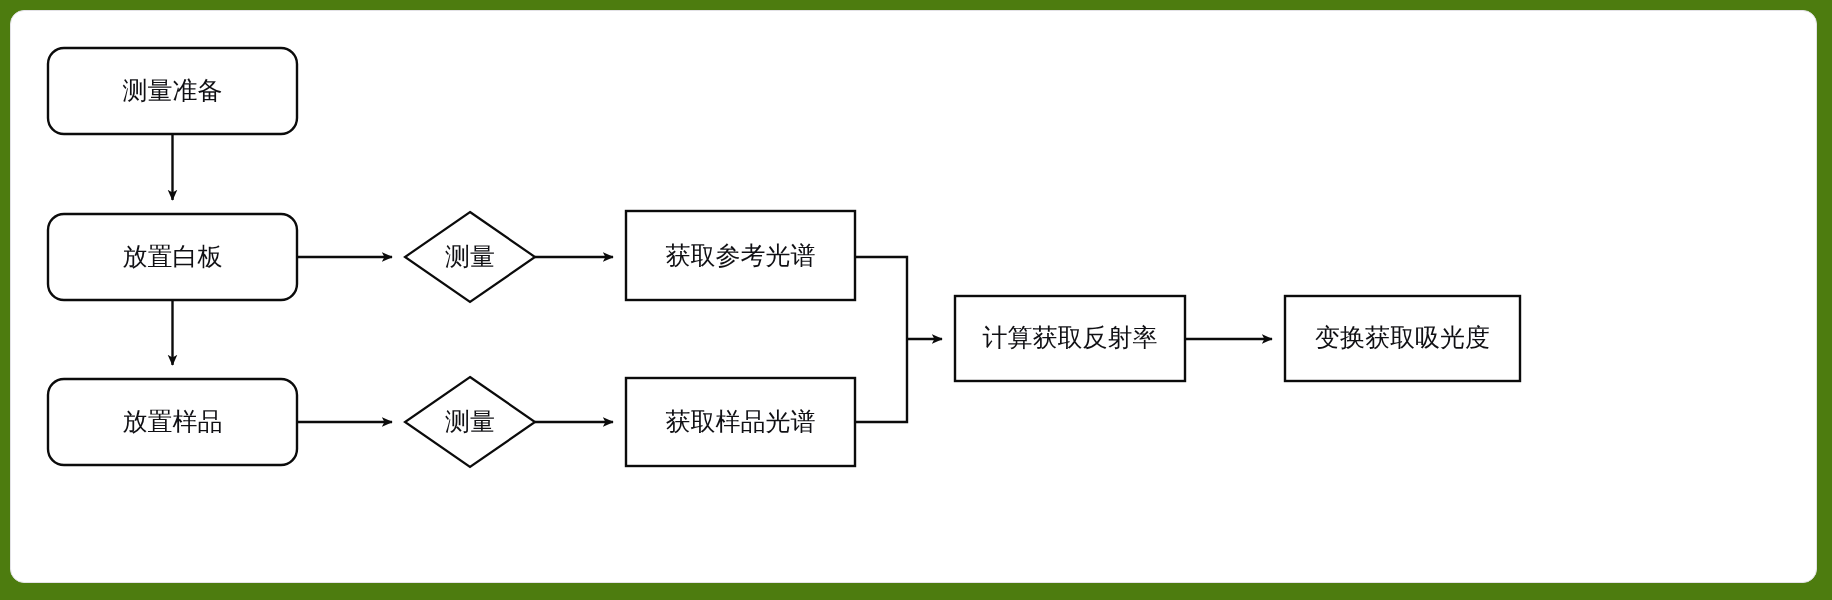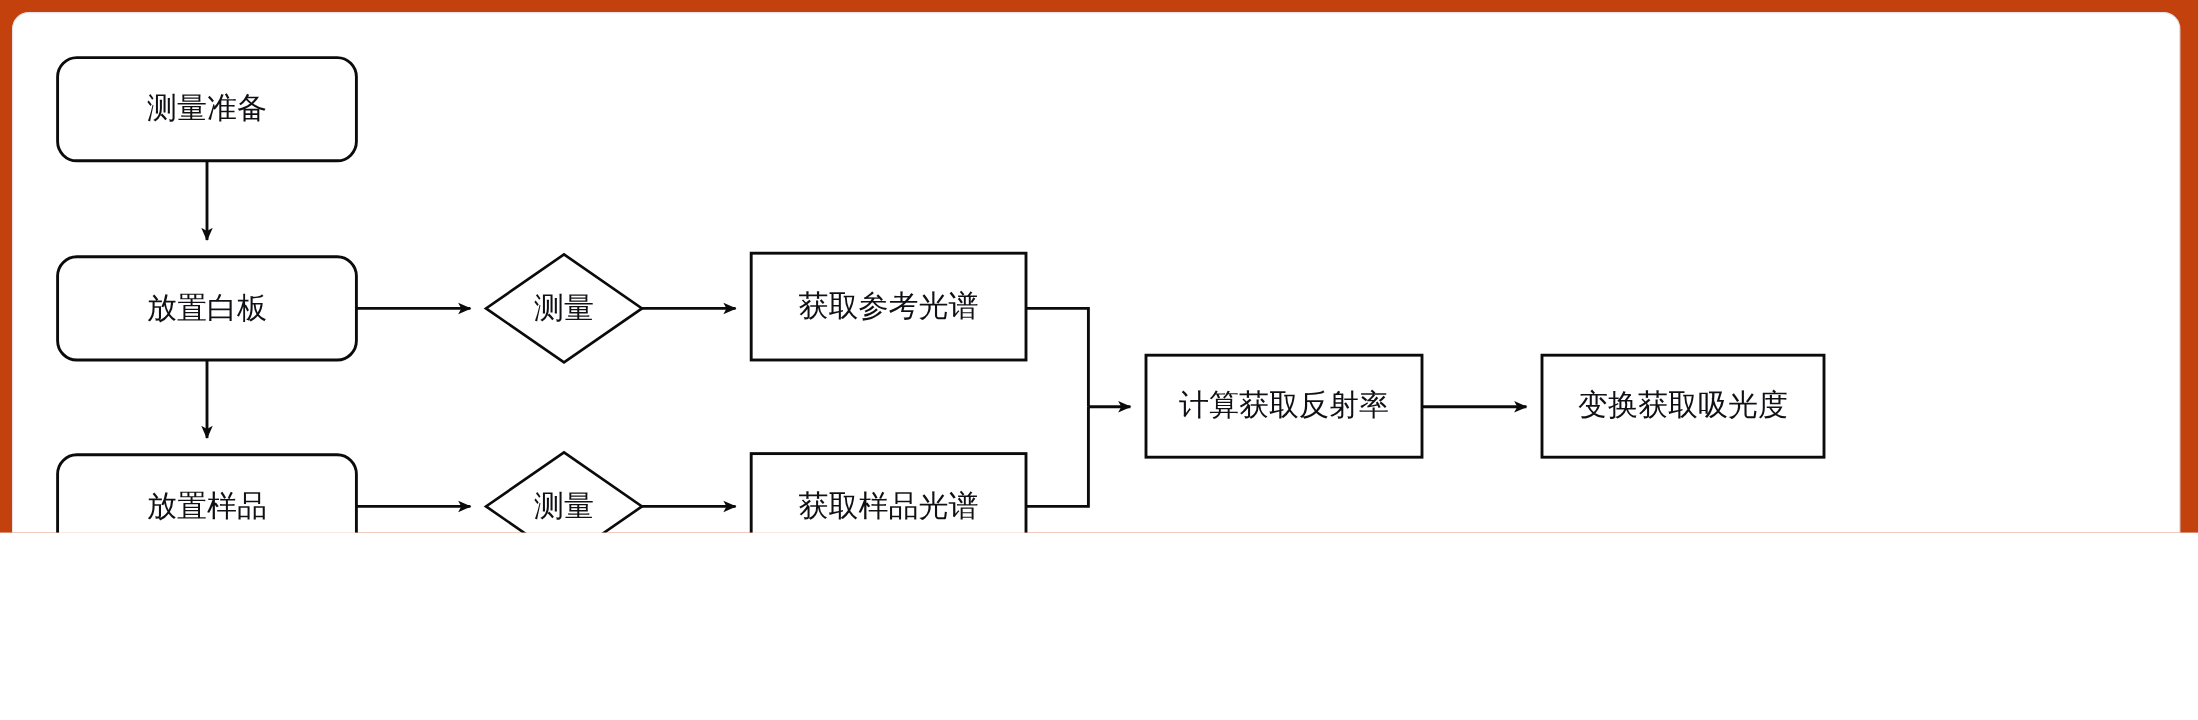--- a/index.html
+++ b/index.html
@@ -6,22 +6,22 @@
     margin: 0;
     padding: 0;
     background: #ffffff;
   }
   body {
     font-family: "Liberation Sans", "DejaVu Sans", sans-serif;
   }
   #stage {
     position: relative;
     width: 1832px;
-    height: 444px;
-    background: #c2410c;
+    height: 600px;
+    background: #4d7c0f;
     overflow: hidden;
   }
   #flow-card {
     position: absolute;
     left: 10px;
     top: 10px;
     width: 1807px;
     height: 573px;
     box-sizing: border-box;
     border: 1px solid #e3e2e6;

